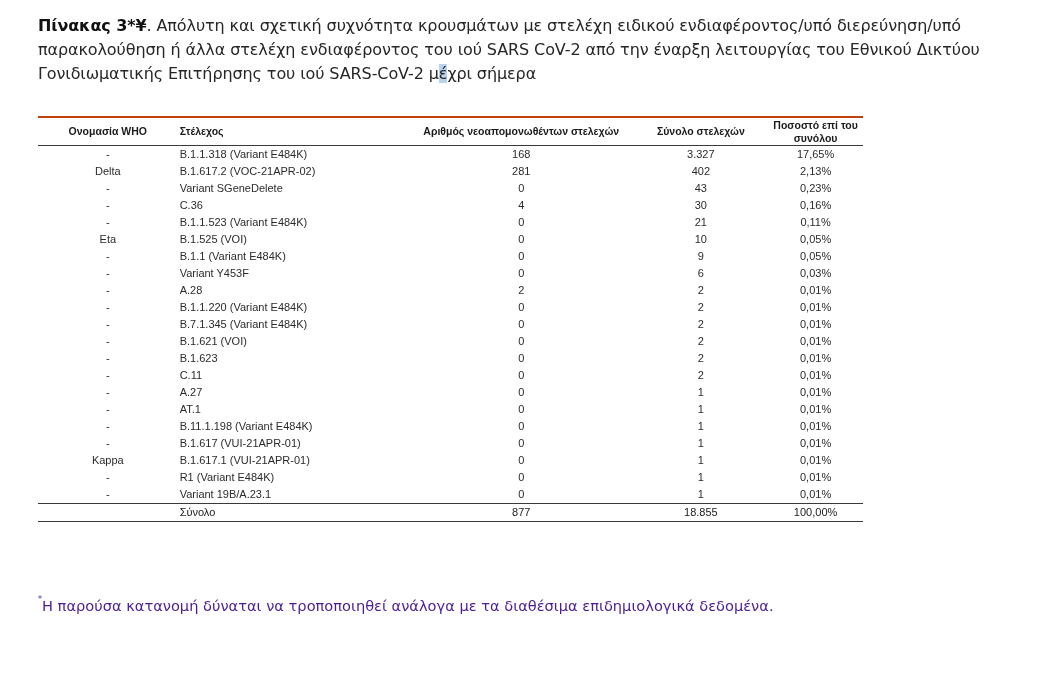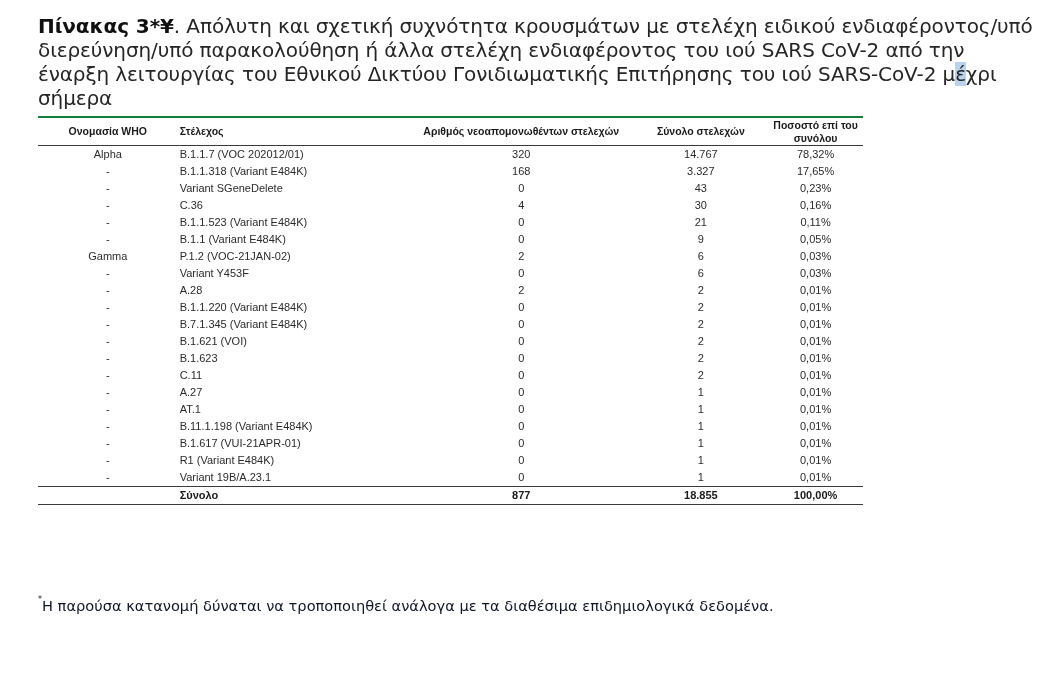--- a/index.html
+++ b/index.html
@@ -1,38 +1,38 @@
 <!DOCTYPE html>
 <html><head>
 <meta charset="utf-8">
 <style>
   html, body { margin: 0; padding: 0; background: #ffffff; }
   body { width: 1060px; height: 688px; position: relative; overflow: hidden;
          font-family: "DejaVu Sans", sans-serif; color: #1a1a1a; }
   .caption { position: absolute; left: 38px; top: 14px; width: 1000px;
-             font-size: 20px; line-height: 24px; color: #262626; letter-spacing: -0.1px; }
+             font-size: 16px; line-height: 24px; color: #262626; letter-spacing: -0.1px; }
   .caption .lead { font-weight: bold; color: #111; }
   .caption .hl { background: #b9d3ec; }
   table.data { position: absolute; left: 38px; top: 116px; width: 825px;
                border-collapse: collapse; font-family: "Liberation Sans", sans-serif;
                font-size: 11px; color: #2b2b2b; }
-  table.data thead tr { border-top: 2px solid #15803d; border-bottom: 1.5px solid #3a3a3a; }
+  table.data thead tr { border-top: 2px solid #c2410c; border-bottom: 1.5px solid #3a3a3a; }
   table.data th { font-weight: bold; font-size: 10.5px; color: #1a1a1a; height: 27px;
                   padding: 0; vertical-align: middle; line-height: 13px; }
   table.data td { height: 17px; padding: 0; line-height: 17px; }
   table.data tfoot tr { border-top: 1.5px solid #3a3a3a; border-bottom: 1.5px solid #3a3a3a; }
-  table.data tfoot td { font-weight: bold; height: 16px; color: #1a1a1a; margin-top: 36px; }
+  table.data tfoot td { font-weight: normal; height: 16px; color: #1a1a1a; margin-top: 36px; }
   .c-who { width: 140px; text-align: center; }
   .c-strain { width: 230px; text-align: left; padding-left: 2px !important; }
   .c-new { width: 225px; text-align: center; }
   .c-total { width: 135px; text-align: center; }
   .c-pct { width: 95px; text-align: center; }
   th.c-strain { text-align: left; }
   .notes { position: absolute; left: 38px; top: 595px; width: 1000px;
-           font-size: 14.6px; line-height: 21.5px; color: #0f172a; }
+           font-size: 14.6px; line-height: 21.5px; color: #4c1d95; }
   .notes sup { font-size: 8px; vertical-align: top; line-height: 10px; }
 </style>
 </head>
 <body>
 
 <div class="caption">
   <span class="lead">Πίνακας 3*¥</span><span>. Απόλυτη και σχετική συχνότητα κρουσμάτων με στελέχη ειδικού ενδιαφέροντος/υπό διερεύνηση/υπό παρακολούθηση ή άλλα στελέχη ενδιαφέροντος του ιού SARS CoV-2 από την έναρξη λειτουργίας του Εθνικού Δικτύου Γονιδιωματικής Επιτήρησης του ιού SARS-CoV-2 μ</span><span class="hl">έ</span><span>χρι σήμερα</span>
 </div>
 
 <table class="data">
@@ -40,34 +40,34 @@
     <tr>
       <th class="c-who">Ονομασία WHO</th>
       <th class="c-strain">Στέλεχος</th>
       <th class="c-new">Αριθμός νεοαπομονωθέντων στελεχών</th>
       <th class="c-total">Σύνολο στελεχών</th>
       <th class="c-pct">Ποσοστό επί του συνόλου</th>
     </tr>
   </thead>
   <tbody id="tbody">
       <tr>
-        <td class="c-who">Alpha</td>
-        <td class="c-strain">B.1.1.7 (VOC 202012/01)</td>
-        <td class="c-new">320</td>
-        <td class="c-total">14.767</td>
-        <td class="c-pct">78,32%</td>
-      </tr>
-      <tr>
         <td class="c-who">-</td>
         <td class="c-strain">B.1.1.318 (Variant E484K)</td>
         <td class="c-new">168</td>
         <td class="c-total">3.327</td>
         <td class="c-pct">17,65%</td>
       </tr>
       <tr>
+        <td class="c-who">Delta</td>
+        <td class="c-strain">B.1.617.2 (VOC-21APR-02)</td>
+        <td class="c-new">281</td>
+        <td class="c-total">402</td>
+        <td class="c-pct">2,13%</td>
+      </tr>
+      <tr>
         <td class="c-who">-</td>
         <td class="c-strain">Variant SGeneDelete</td>
         <td class="c-new">0</td>
         <td class="c-total">43</td>
         <td class="c-pct">0,23%</td>
       </tr>
       <tr>
         <td class="c-who">-</td>
         <td class="c-strain">C.36</td>
         <td class="c-new">4</td>
@@ -75,42 +75,42 @@
         <td class="c-pct">0,16%</td>
       </tr>
       <tr>
         <td class="c-who">-</td>
         <td class="c-strain">B.1.1.523 (Variant E484K)</td>
         <td class="c-new">0</td>
         <td class="c-total">21</td>
         <td class="c-pct">0,11%</td>
       </tr>
       <tr>
+        <td class="c-who">Eta</td>
+        <td class="c-strain">B.1.525 (VOI)</td>
+        <td class="c-new">0</td>
+        <td class="c-total">10</td>
+        <td class="c-pct">0,05%</td>
+      </tr>
+      <tr>
         <td class="c-who">-</td>
         <td class="c-strain">B.1.1 (Variant E484K)</td>
         <td class="c-new">0</td>
         <td class="c-total">9</td>
         <td class="c-pct">0,05%</td>
       </tr>
       <tr>
-        <td class="c-who">Gamma</td>
-        <td class="c-strain">P.1.2 (VOC-21JAN-02)</td>
-        <td class="c-new">2</td>
+        <td class="c-who">-</td>
+        <td class="c-strain">Variant Y453F</td>
+        <td class="c-new">0</td>
         <td class="c-total">6</td>
         <td class="c-pct">0,03%</td>
       </tr>
       <tr>
         <td class="c-who">-</td>
-        <td class="c-strain">Variant Y453F</td>
-        <td class="c-new">0</td>
-        <td class="c-total">6</td>
-        <td class="c-pct">0,03%</td>
-      </tr>
-      <tr>
-        <td class="c-who">-</td>
         <td class="c-strain">A.28</td>
         <td class="c-new">2</td>
         <td class="c-total">2</td>
         <td class="c-pct">0,01%</td>
       </tr>
       <tr>
         <td class="c-who">-</td>
         <td class="c-strain">B.1.1.220 (Variant E484K)</td>
         <td class="c-new">0</td>
         <td class="c-total">2</td>
@@ -161,20 +161,27 @@
       <tr>
         <td class="c-who">-</td>
         <td class="c-strain">B.11.1.198 (Variant E484K)</td>
         <td class="c-new">0</td>
         <td class="c-total">1</td>
         <td class="c-pct">0,01%</td>
       </tr>
       <tr>
         <td class="c-who">-</td>
         <td class="c-strain">B.1.617 (VUI-21APR-01)</td>
+        <td class="c-new">0</td>
+        <td class="c-total">1</td>
+        <td class="c-pct">0,01%</td>
+      </tr>
+      <tr>
+        <td class="c-who">Kappa</td>
+        <td class="c-strain">B.1.617.1 (VUI-21APR-01)</td>
         <td class="c-new">0</td>
         <td class="c-total">1</td>
         <td class="c-pct">0,01%</td>
       </tr>
       <tr>
         <td class="c-who">-</td>
         <td class="c-strain">R1 (Variant E484K)</td>
         <td class="c-new">0</td>
         <td class="c-total">1</td>
         <td class="c-pct">0,01%</td>

